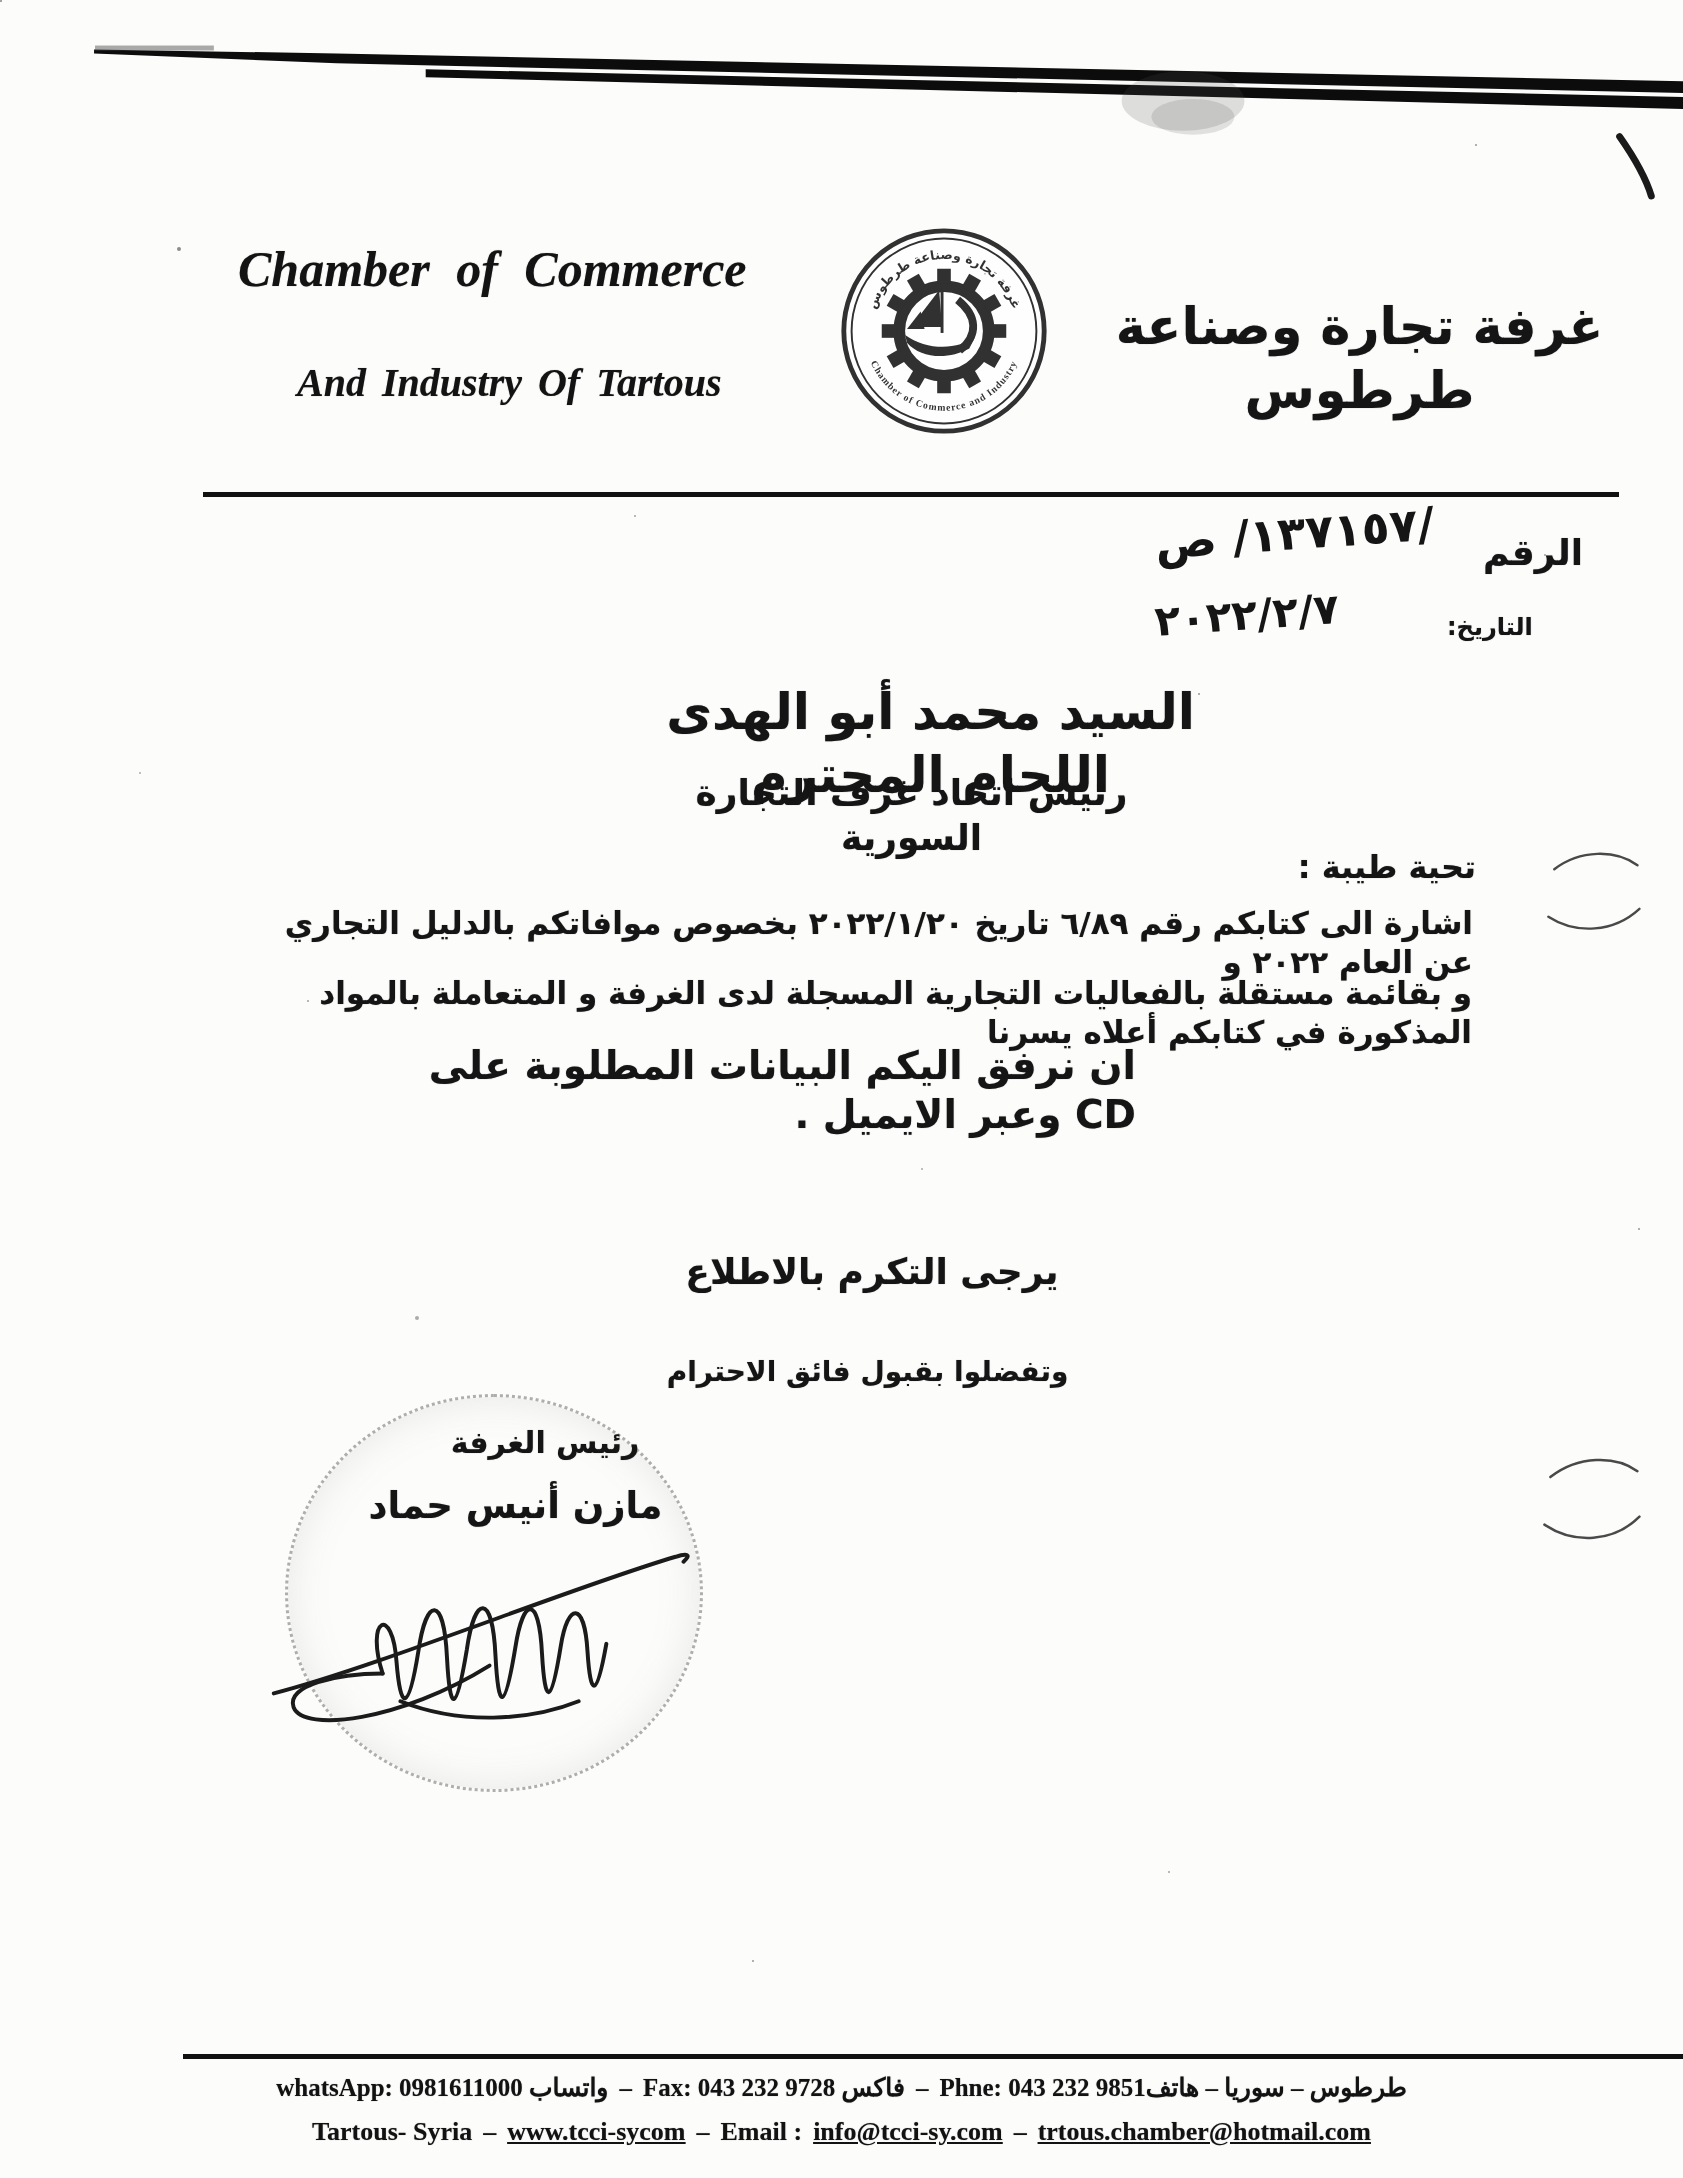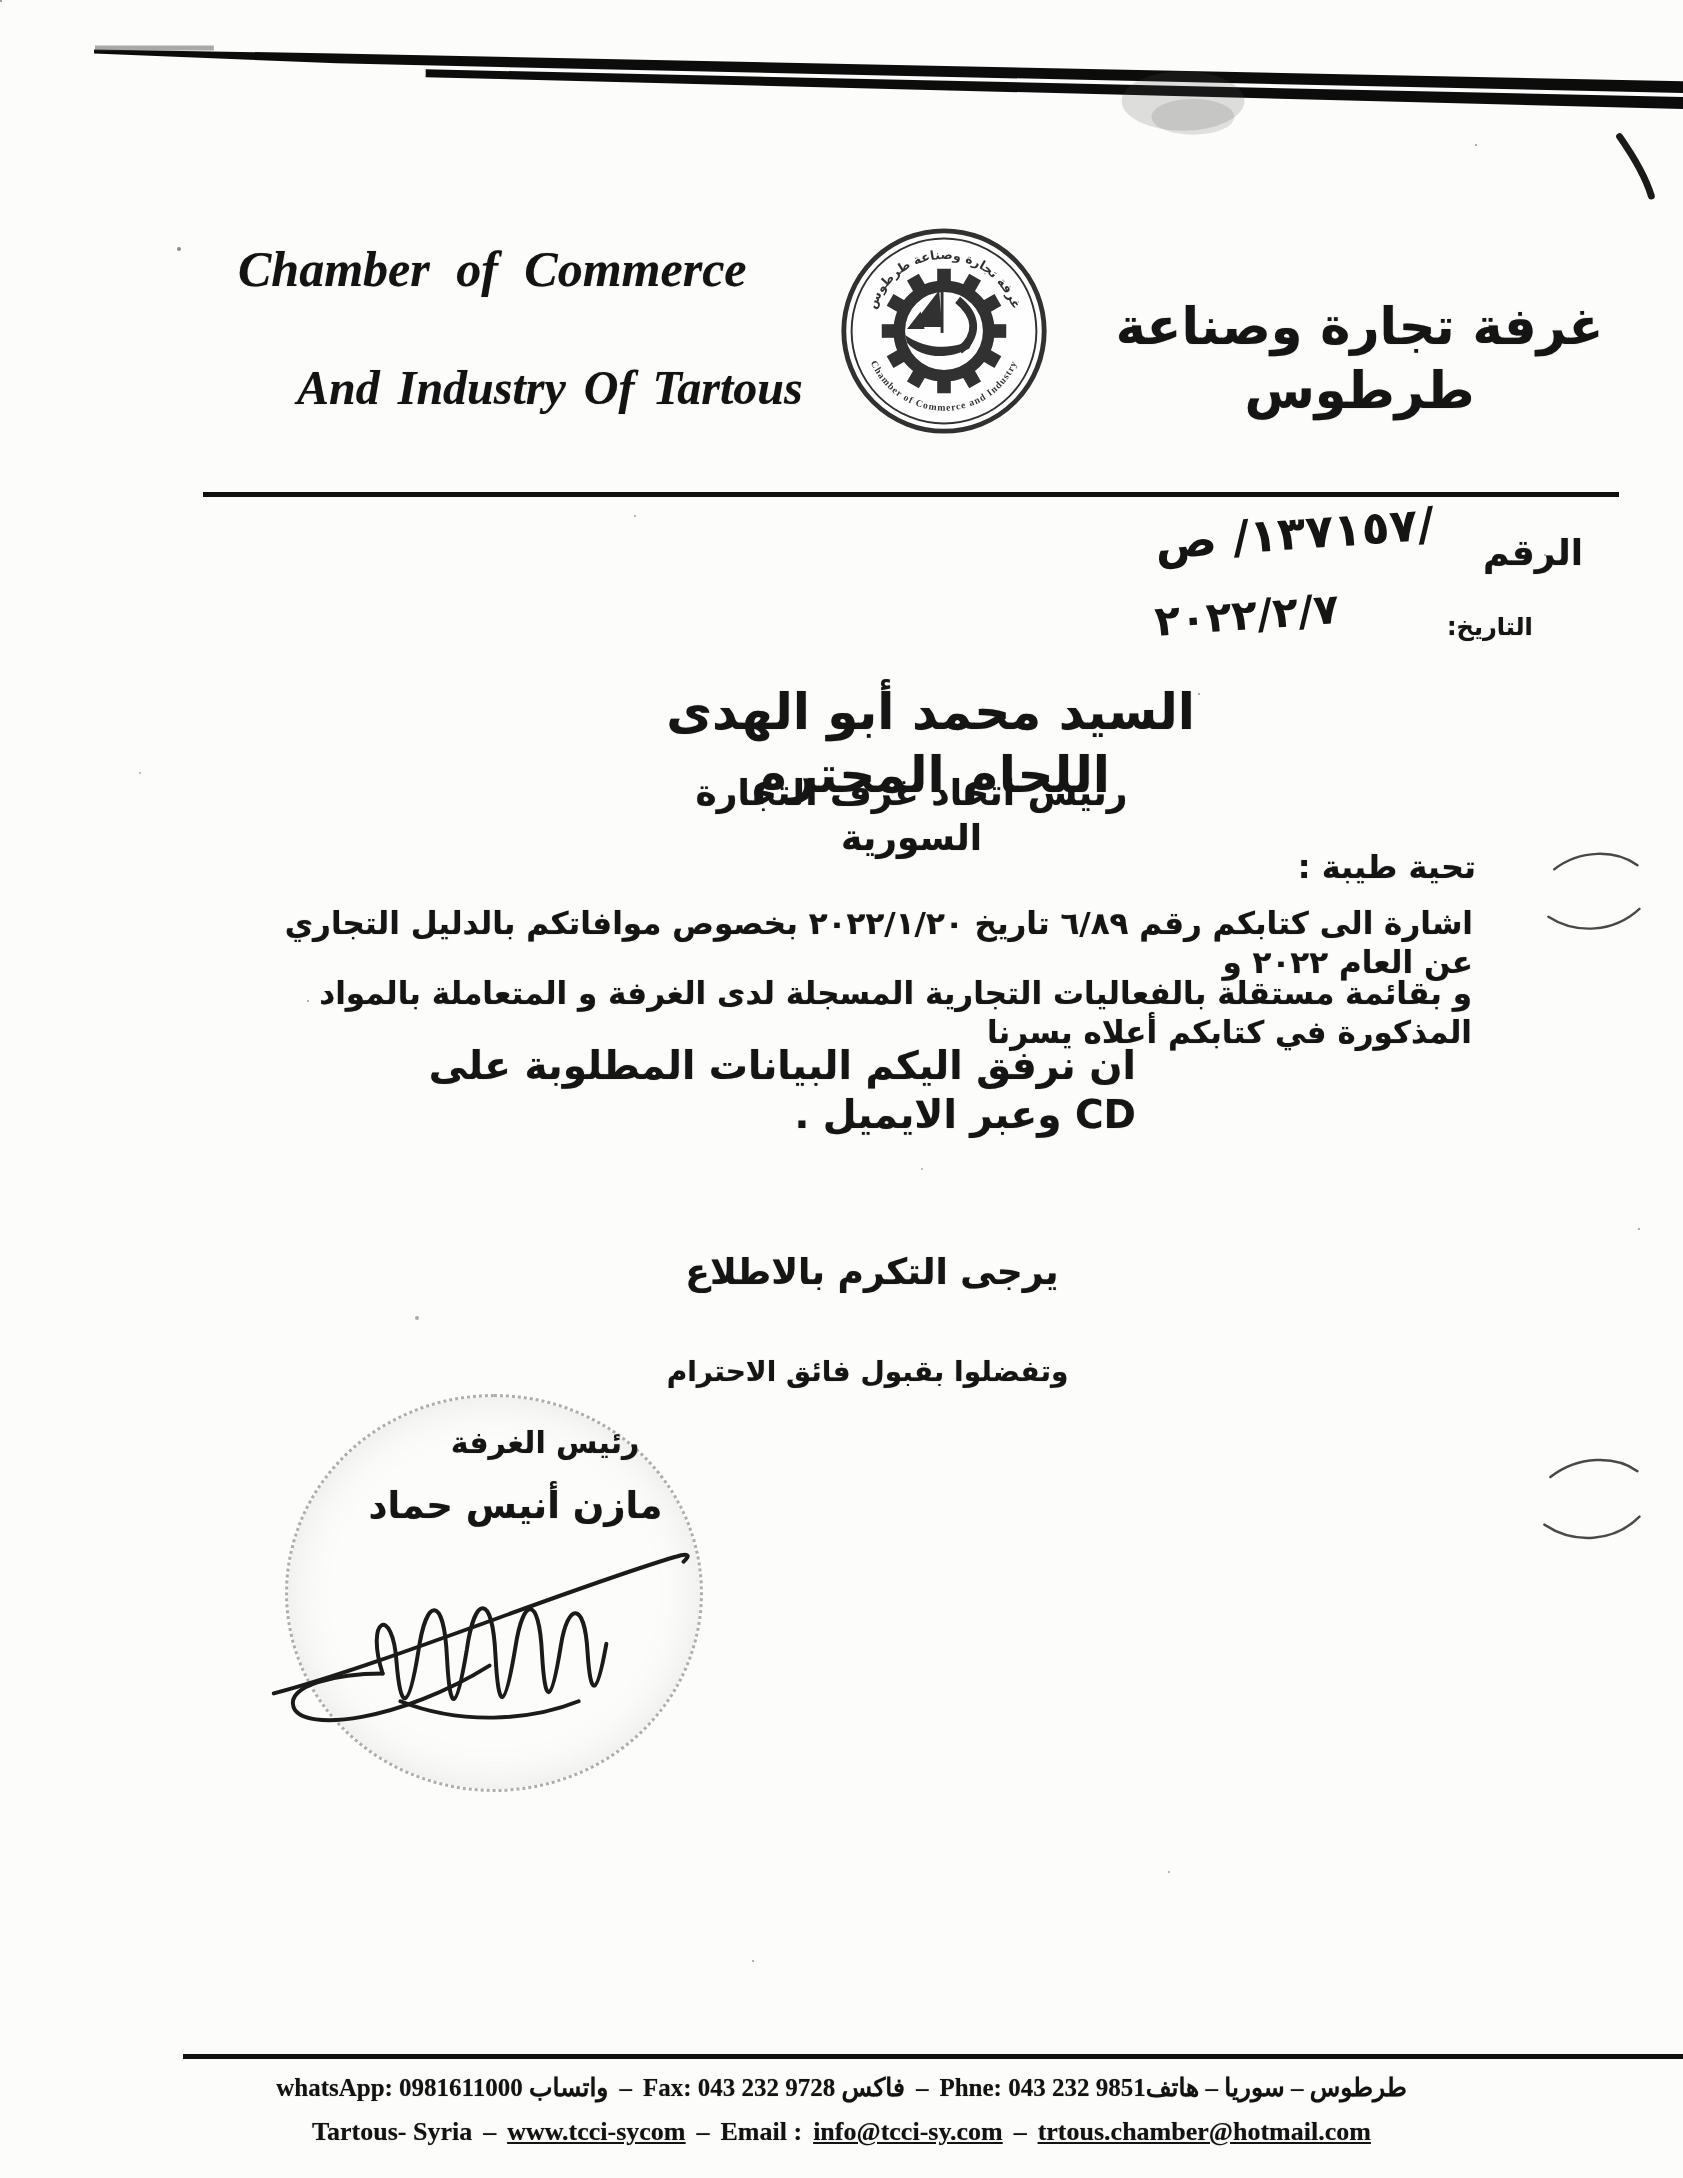--- a/index.html
+++ b/index.html
@@ -60,21 +60,21 @@
   <g stroke="#2a2a2a" stroke-width="2.5" fill="none" stroke-linecap="round" opacity="0.85">
     <path d="M1566 1492 C1594 1470 1632 1470 1654 1486"></path>
     <path d="M1560 1540 C1590 1560 1630 1558 1656 1532"></path>
   </g>
 </svg>
 
 <div class="specks"></div>
 
 <div class="abs en-head fuzz" style="left:220px;top:238px;font-size:50px;word-spacing:14px;">Chamber of Commerce</div>
 
-<div class="abs en-head fuzz" style="left:279px;top:358px;font-size:48px;word-spacing:6px;">And Industry Of Tartous</div>
+<div class="abs en-head fuzz" style="left:279px;top:358px;font-size:40px;word-spacing:6px;">And Industry Of Tartous</div>
 
 <svg class="abs" style="left:837px;top:224px;opacity:.88;" width="214" height="214" viewBox="-110 -110 220 220">
   <circle r="103" fill="#ffffff" stroke="#161616" stroke-width="5"></circle>
   <circle r="95" fill="none" stroke="#161616" stroke-width="2"></circle>
   <defs>
     <path id="tarc" d="M -74 0 A 74 74 0 0 1 74 0"></path>
     <path id="barc" d="M -82 0 A 82 82 0 0 0 82 0"></path>
   </defs>
   <text font-size="13" font-weight="bold" fill="#161616" letter-spacing="1">
     <textPath href="#tarc" startOffset="50%" text-anchor="middle">غرفة تجارة وصناعة طرطوس</textPath>

